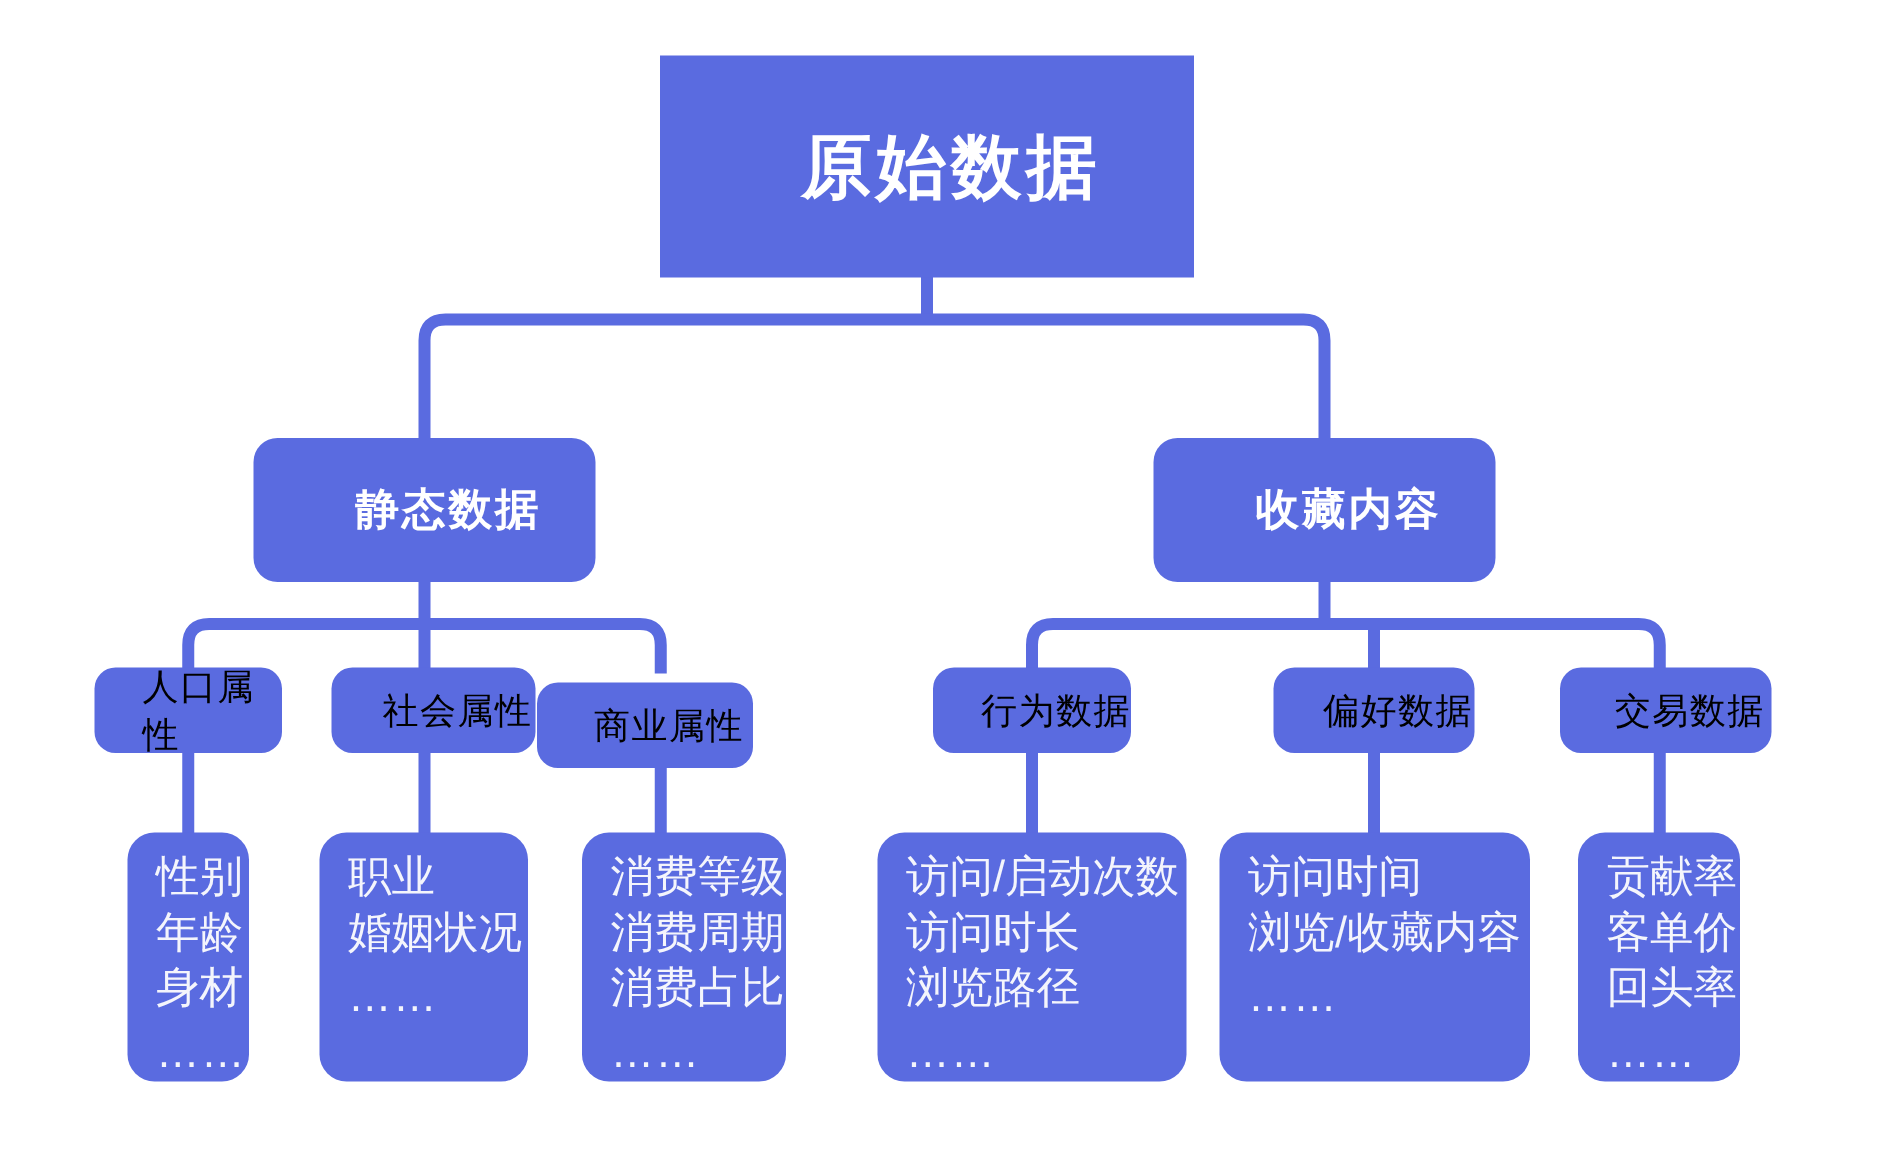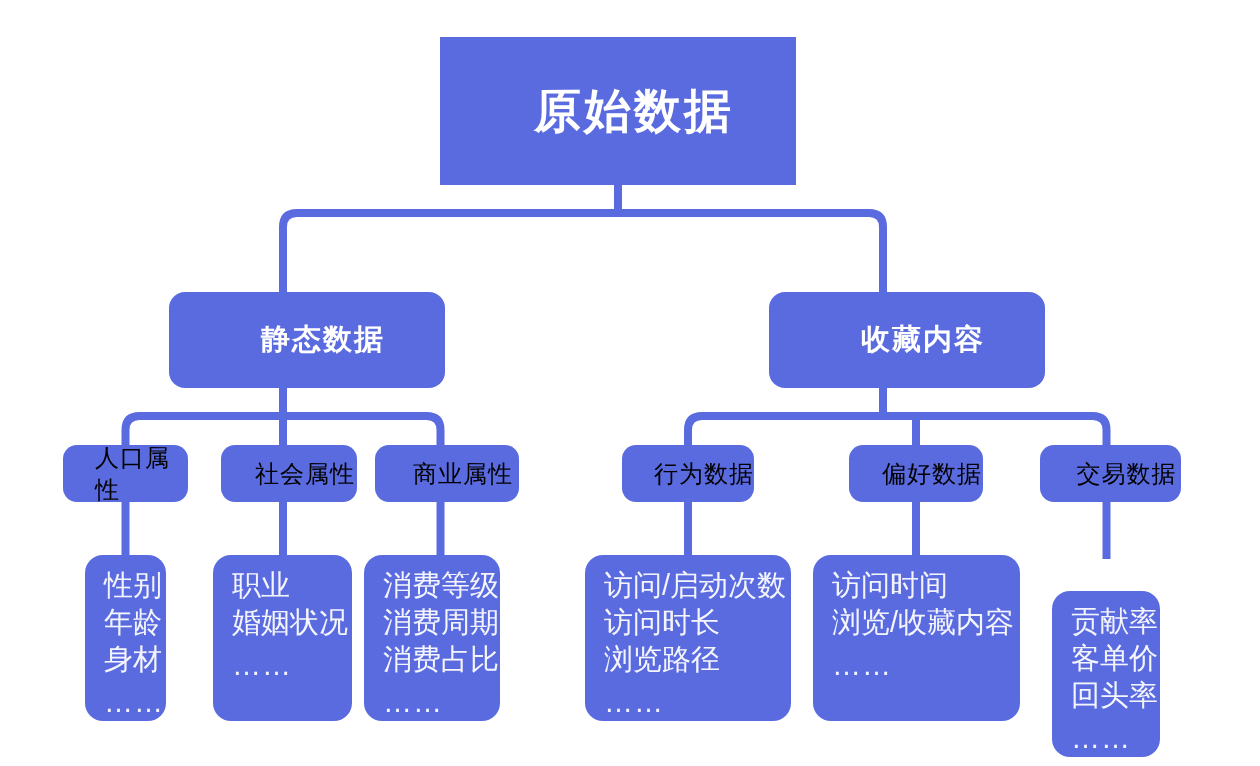--- a/index.html
+++ b/index.html
@@ -24,21 +24,21 @@
     box-sizing:border-box;
     letter-spacing:1px;
     padding-left:32px;
   }
   .node-root{
     left:440px;top:37px;width:356px;height:148px;
     border-radius:0;
     font-size:47px;font-weight:bold;letter-spacing:3px;
   }
   .node-l2{
-    top:292px;width:276px;height:96px;
+    top:292px;width:228px;height:96px;
     border-radius:16px;
     font-size:29px;font-weight:bold;letter-spacing:2px;
   }
   .node-l2.static{left:169px;}
   .node-l2.dynamic{left:769px;}
   .node-l3{
     top:445px;height:57px;
     border-radius:14px;
     font-size:24px;font-weight:400;
     color:#000000;
@@ -97,21 +97,21 @@
   <div class="node node-l2 dynamic">
     <span>收藏内容</span>
   </div>
 
   <div class="node node-l3" style="left:63px;width:125px;">
     <span>人口属性</span>
   </div>
   <div class="node node-l3" style="left:221px;width:136px;">
     <span>社会属性</span>
   </div>
-  <div class="node node-l3" style="left:375px;width:144px;">
+  <div class="node node-l3" style="left:358px;width:144px;margin-top:10px;">
     <span>商业属性</span>
   </div>
 
   <div class="node node-l3" style="left:622px;width:132px;">
     <span>行为数据</span>
   </div>
   <div class="node node-l3" style="left:849px;width:134px;">
     <span>偏好数据</span>
   </div>
   <div class="node node-l3" style="left:1040px;width:141px;">
@@ -122,38 +122,38 @@
     <div class="line">性别</div>
     <div class="line">年龄</div>
     <div class="line">身材</div>
     <div class="line ellipsis">……</div>
   </div>
   <div class="leaf" style="left:213px;width:139px;">
     <div class="line">职业</div>
     <div class="line">婚姻状况</div>
     <div class="line ellipsis">……</div>
   </div>
-  <div class="leaf" style="left:364px;width:136px;">
+  <div class="leaf" style="left:388px;width:136px;">
     <div class="line">消费等级</div>
     <div class="line">消费周期</div>
     <div class="line">消费占比</div>
     <div class="line ellipsis">……</div>
   </div>
 
   <div class="leaf" style="left:585px;width:206px;">
     <div class="line">访问/启动次数</div>
     <div class="line">访问时长</div>
     <div class="line">浏览路径</div>
     <div class="line ellipsis">……</div>
   </div>
   <div class="leaf" style="left:813px;width:207px;">
     <div class="line">访问时间</div>
     <div class="line">浏览/收藏内容</div>
     <div class="line ellipsis">……</div>
   </div>
-  <div class="leaf" style="left:1052px;width:108px;margin-top:36px;">
+  <div class="leaf" style="left:1052px;width:108px;">
     <div class="line">贡献率</div>
     <div class="line">客单价</div>
     <div class="line">回头率</div>
     <div class="line ellipsis">……</div>
   </div>
 
 </div>
 
 </body></html>

